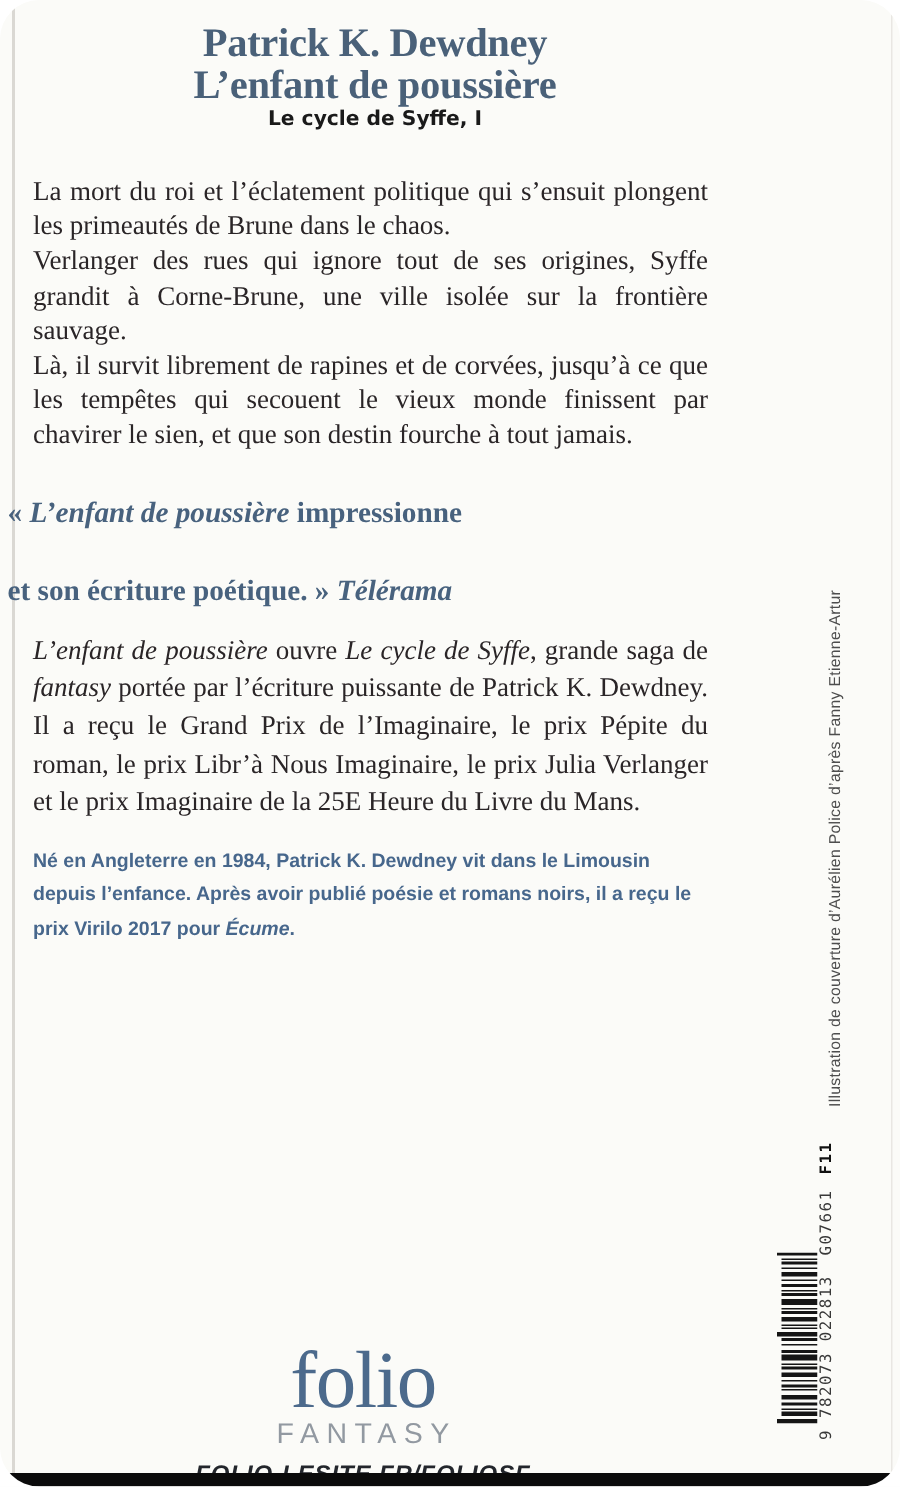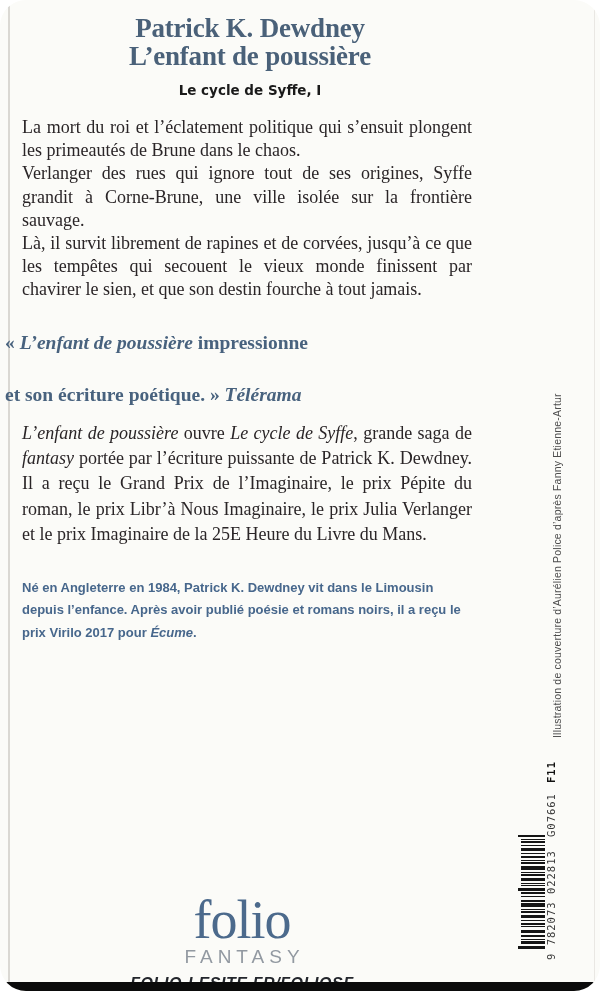--- a/index.html
+++ b/index.html
@@ -35,21 +35,21 @@
     text-align: center;
     color: #4a6179;
   }
   .author, .title {
     font-weight: bold;
     font-size: 27px;
     line-height: 28px;
     letter-spacing: -0.2px;
   }
   .series {
-    margin-top: 12px;
+    margin-top: 1px;
     font-family: "DejaVu Sans", sans-serif;
     font-weight: bold;
     font-size: 13.5px;
     color: #1a1a1a;
   }
 
   
   .synopsis {
     position: absolute; top: 116px; left: 22px; width: 450px;
     font-size: 18px; line-height: 23.2px;
@@ -74,21 +74,20 @@
     text-align: justify;
   }
 
   
   .bio {
     position: absolute; top: 563px; left: 22px; width: 445px;
     font-family: "Liberation Sans", sans-serif;
     font-weight: bold;
     font-size: 13px; line-height: 22.4px;
     color: #47678c;
-    margin-top: 14px;
   }
 
   .italic { font-style: italic; }
 
   
   .publisher {
     position: absolute; top: 869px; left: 0; width: 484px;
     text-align: center;
   }
   .logo-folio {

